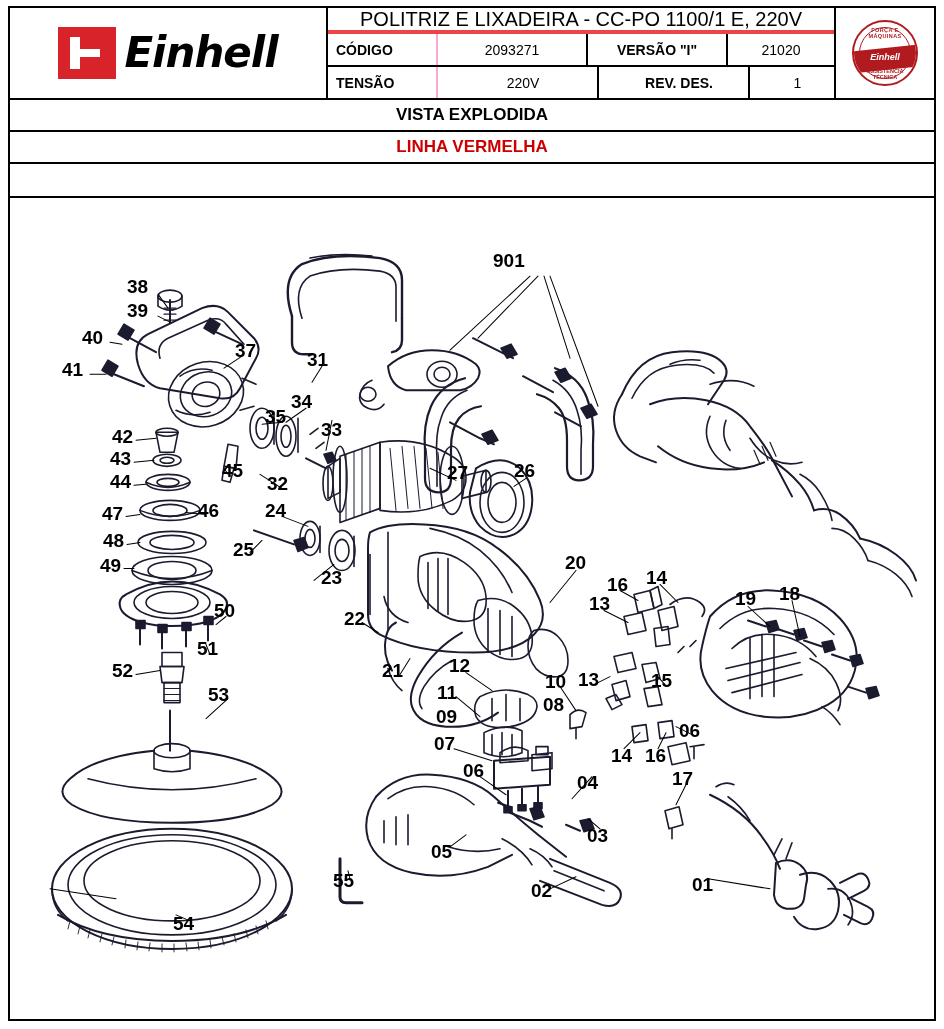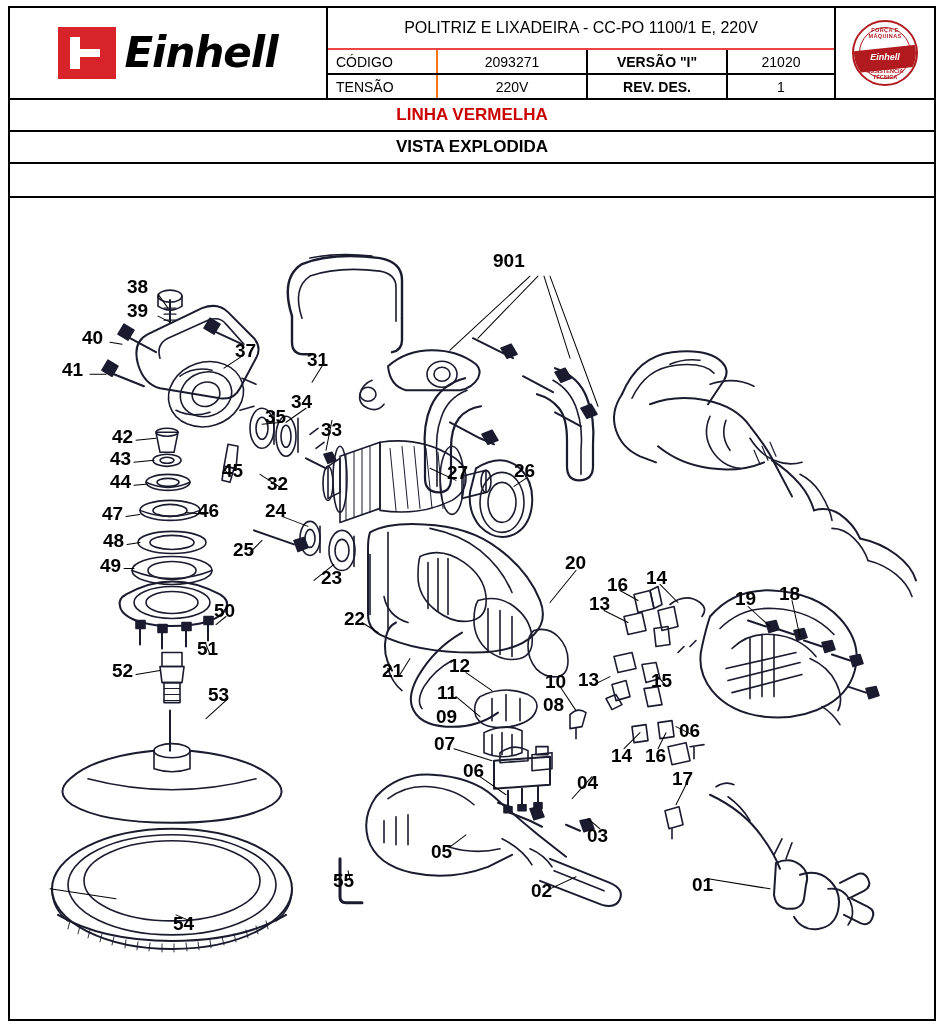--- a/index.html
+++ b/index.html
@@ -76,40 +76,40 @@
     line-height: 1;
   }
 
   .title-block {
     flex: 1;
     display: flex;
     flex-direction: column;
     border-right: 2px solid #000;
   }
   .tb-title {
-    height: 42px;
-    border-bottom: 2px solid #ef4444;
+    height: 26px;
+    border-bottom: 4px solid #ef4444;
     display: flex;
     align-items: center;
     justify-content: center;
-    font-size: 16px;
+    font-size: 20px;
   }
   .tb-row {
     flex: 1;
     display: flex;
     align-items: stretch;
   }
-  .tb-row + .tb-row { border-top: 2px solid #000; }
+  .tb-row + .tb-row { border-top: 2px solid #000; gap: 11px; }
   .tb-cell {
     display: flex;
     align-items: center;
     padding: 0 8px;
     font-size: 14px;
   }
-  .tb-label { width: 110px; font-weight: normal; border-right: 2px solid #f97316; }
+  .tb-label { width: 110px; font-weight: bold; border-right: 2px solid #f9a8d4; }
   .tb-value { width: 150px; justify-content: center; border-right: 2px solid #000; }
   .tb-label2 { width: 140px; font-weight: bold; justify-content: center; border-right: 2px solid #000; }
   .tb-value2 { flex: 1; justify-content: center; }
 
   .stamp-cell {
     width: 98px;
     display: flex;
     align-items: center;
     justify-content: center;
   }
@@ -218,22 +218,22 @@
         <div class="stamp">
           <span class="arc"></span>
           <span class="txt-top">FORÇA E MÁQUINAS</span>
           <span class="band"></span>
           <span class="txt-mid">Einhell</span>
           <span class="txt-bot">ASSISTÊNCIA TÉCNICA</span>
         </div>
       </div>
     </div>
 
+    <div class="banner">VISTA EXPLODIDA</div>
     <div class="banner red">LINHA VERMELHA</div>
-    <div class="banner">VISTA EXPLODIDA</div>
     <div class="spacer-row"></div>
 
     <div class="drawing">
       <svg viewBox="0 0 924 820" preserveAspectRatio="none">
         <g fill="none" stroke="#1b1b2f" stroke-width="1.6" stroke-linecap="round" stroke-linejoin="round">
 
           <path d="M282 118 q-12 -38 10 -52 q30 -12 78 -6 q22 4 22 22 l0 38" stroke-width="2.4"></path>
           <path d="M292 120 q-10 -30 8 -42 q28 -10 70 -5 q16 3 16 16 l0 34"></path>
           <path d="M282 118 l0 26 q0 12 12 12 l8 0" stroke-width="2.4"></path>
           <path d="M392 120 l0 22 q0 10 -10 12" stroke-width="2.4"></path>

